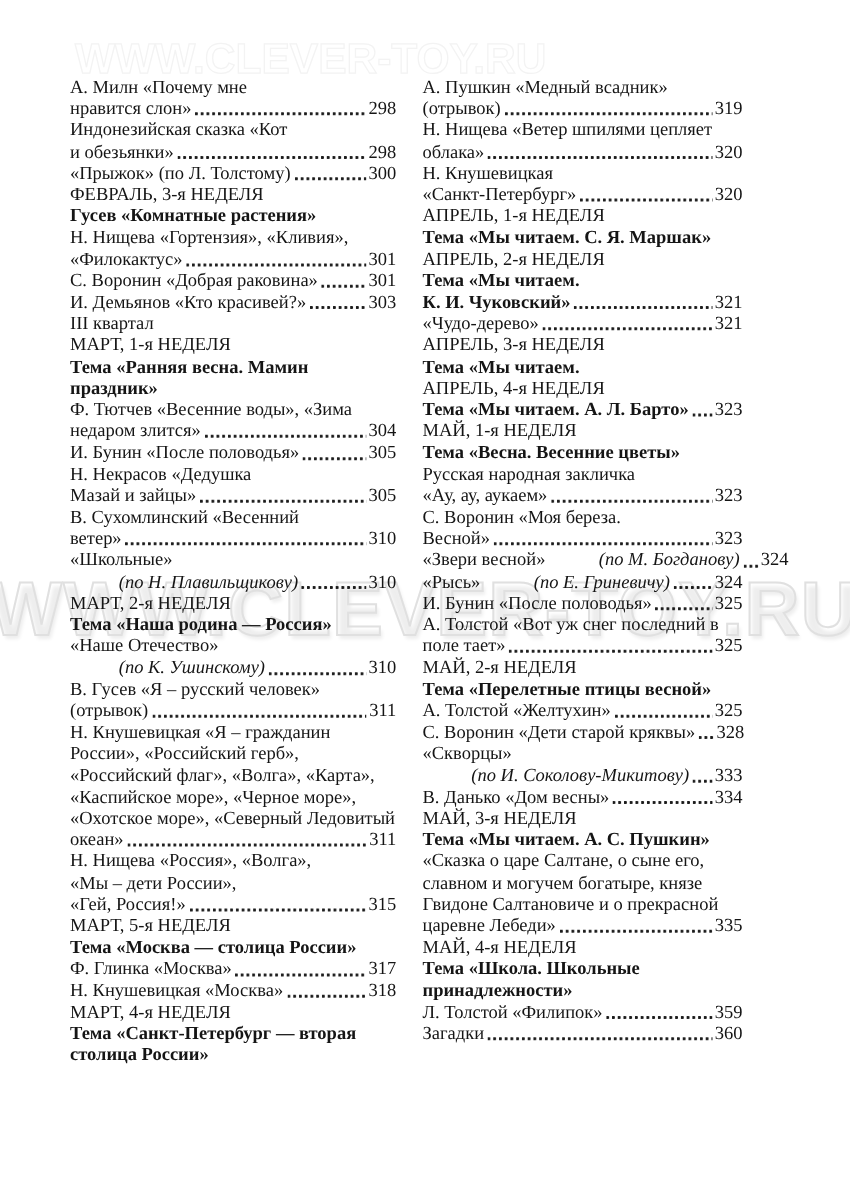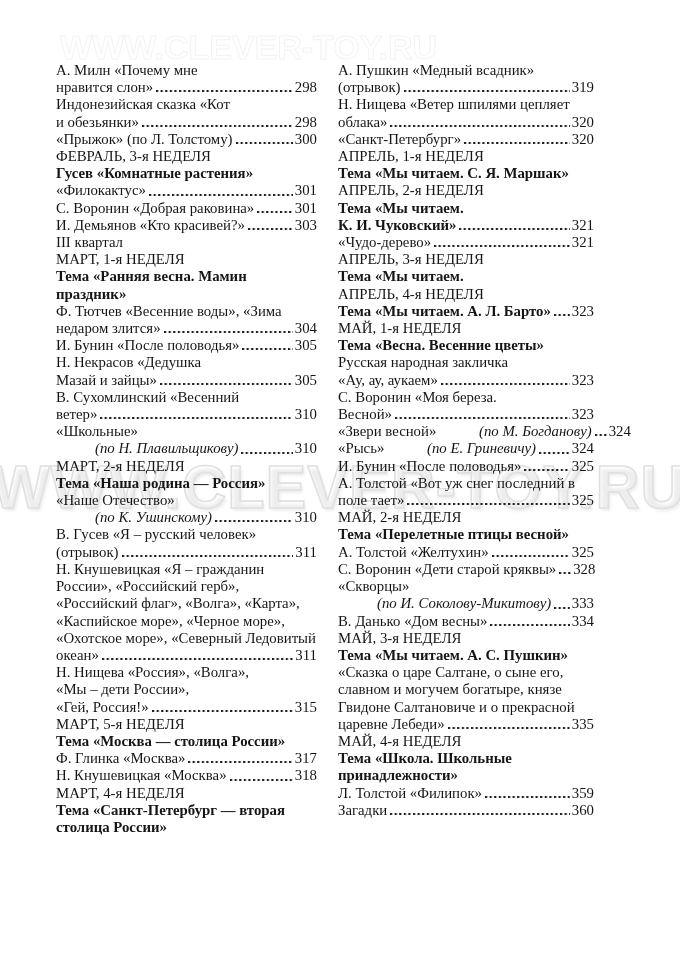--- a/index.html
+++ b/index.html
@@ -105,20 +105,23 @@
           <span class="dots"></span>
           <span class="pagenum">300</span>
         </div>
         <div class="toc-line">
           <span class="toc-text"><span>ФЕВРАЛЬ, 3-я НЕДЕЛЯ</span></span>
         </div>
         <div class="toc-line">
           <span class="toc-text bold"><span>Гусев «Комнатные растения»</span></span>
         </div>
         <div class="toc-line">
+          <span class="toc-text"><span>Н. Нищева «Гортензия», «Кливия»,</span></span>
+        </div>
+        <div class="toc-line">
           <span class="toc-text"><span>«Филокактус»</span></span>
           <span class="dots"></span>
           <span class="pagenum">301</span>
         </div>
         <div class="toc-line">
           <span class="toc-text"><span>С. Воронин «Добрая раковина»</span></span>
           <span class="dots"></span>
           <span class="pagenum">301</span>
         </div>
         <div class="toc-line">
@@ -263,20 +266,23 @@
           <span class="dots"></span>
           <span class="pagenum">319</span>
         </div>
         <div class="toc-line">
           <span class="toc-text"><span>Н. Нищева «Ветер шпилями цепляет</span></span>
         </div>
         <div class="toc-line">
           <span class="toc-text"><span>облака»</span></span>
           <span class="dots"></span>
           <span class="pagenum">320</span>
+        </div>
+        <div class="toc-line">
+          <span class="toc-text"><span>Н. Кнушевицкая</span></span>
         </div>
         <div class="toc-line">
           <span class="toc-text"><span>«Санкт-Петербург»</span></span>
           <span class="dots"></span>
           <span class="pagenum">320</span>
         </div>
         <div class="toc-line">
           <span class="toc-text"><span>АПРЕЛЬ, 1-я НЕДЕЛЯ</span></span>
         </div>
         <div class="toc-line">

